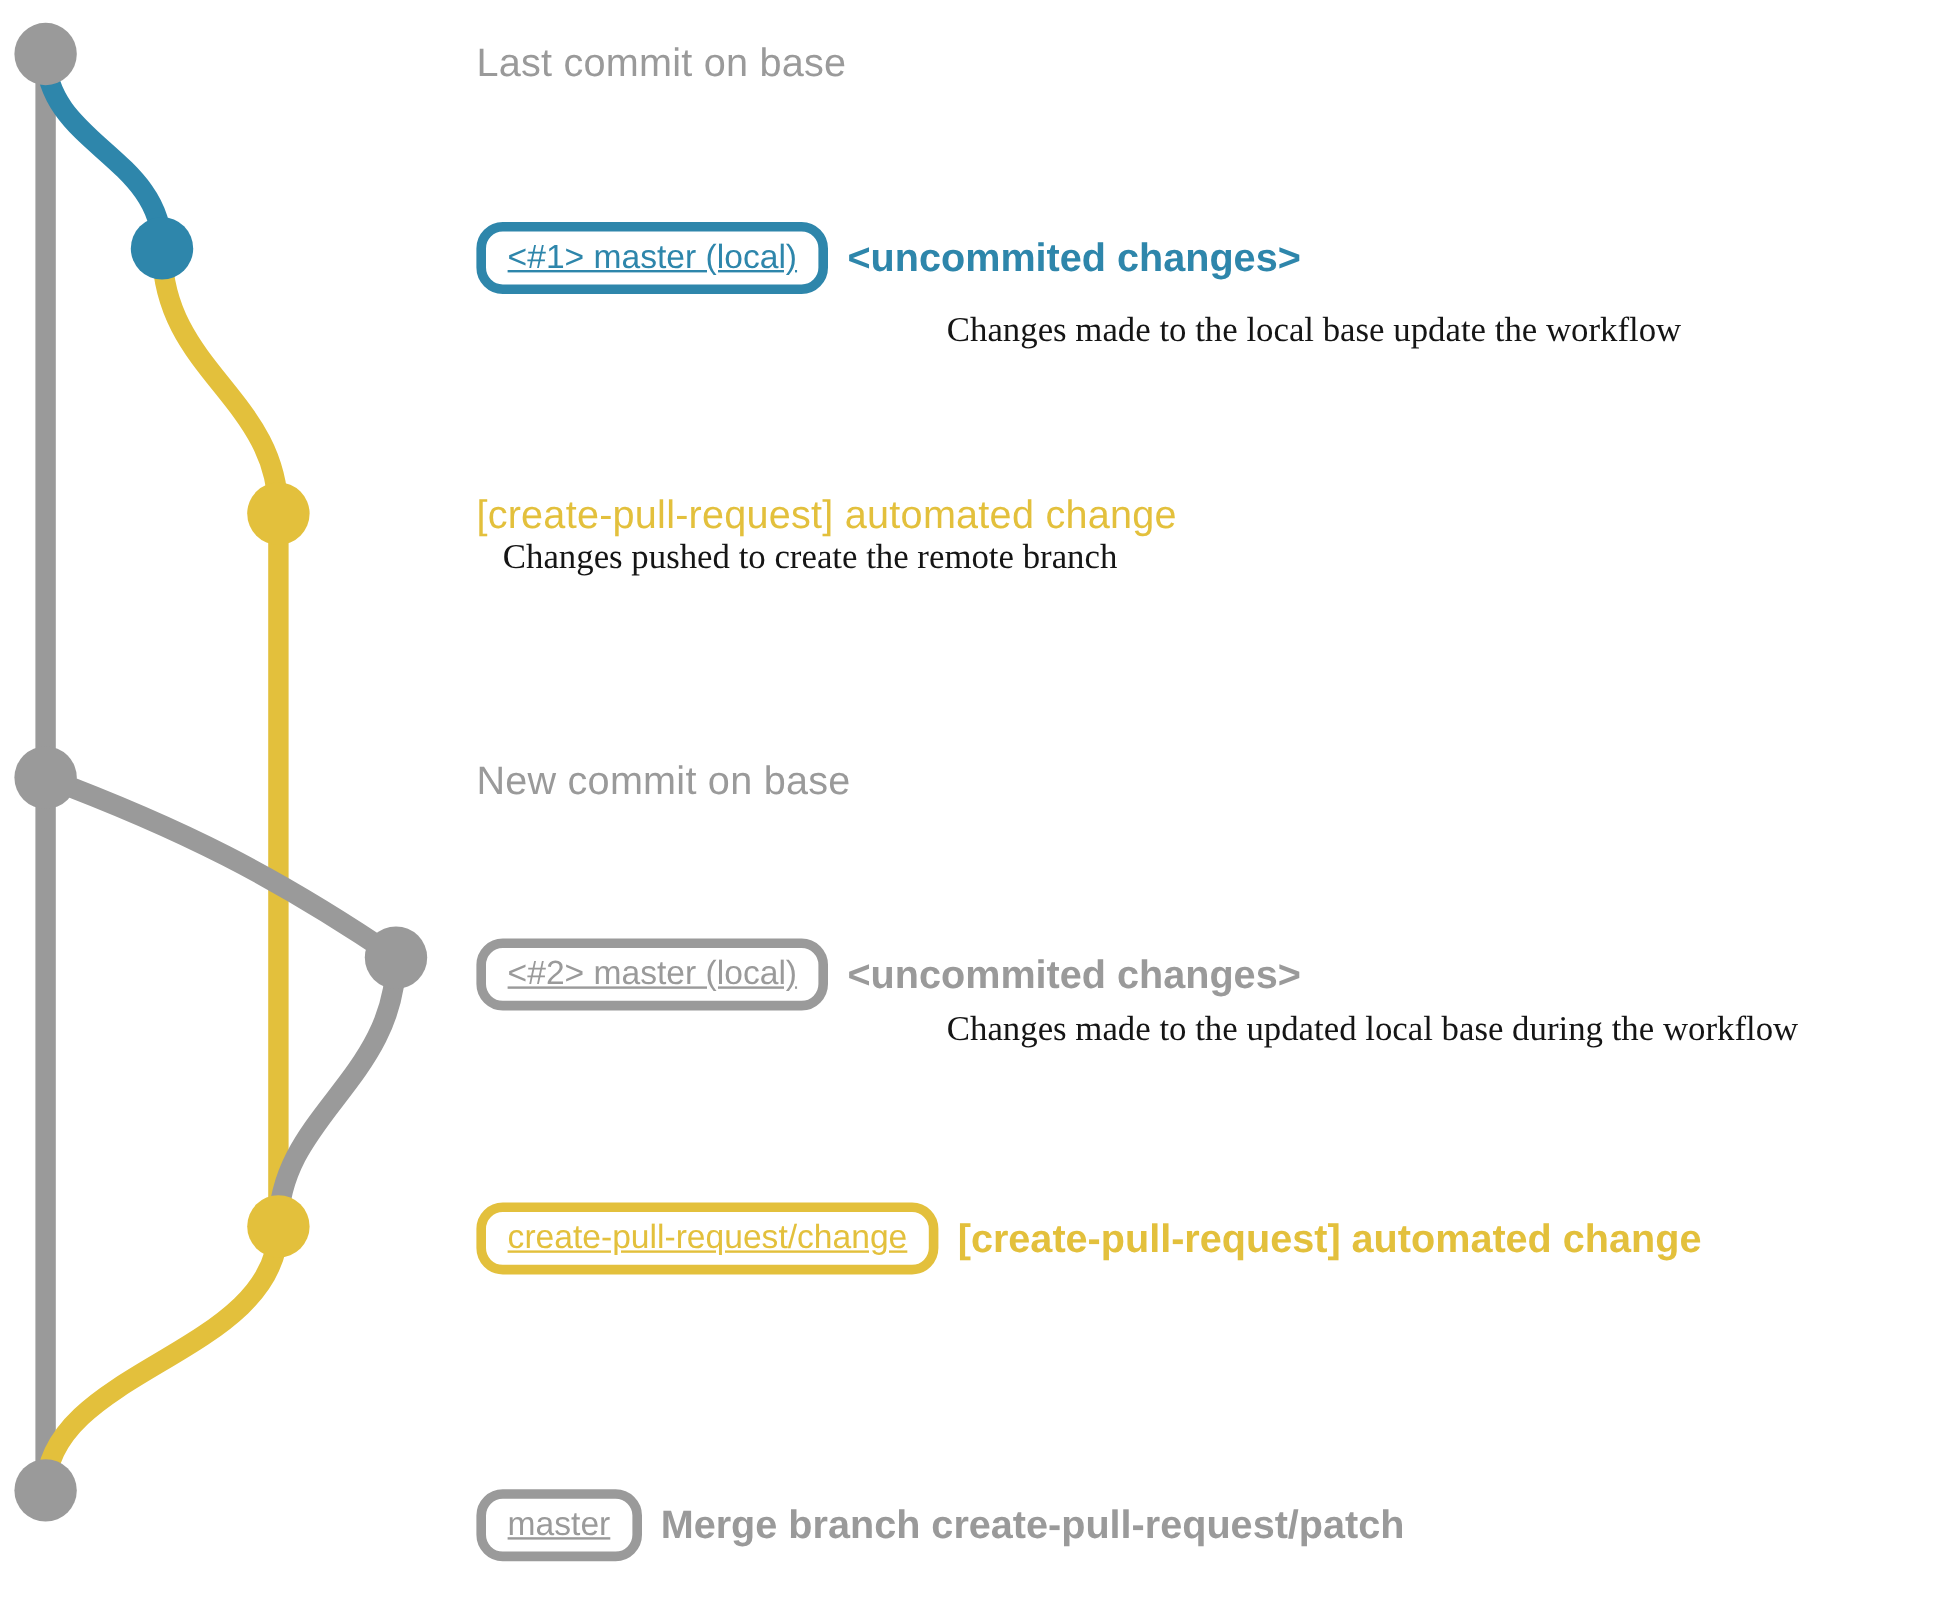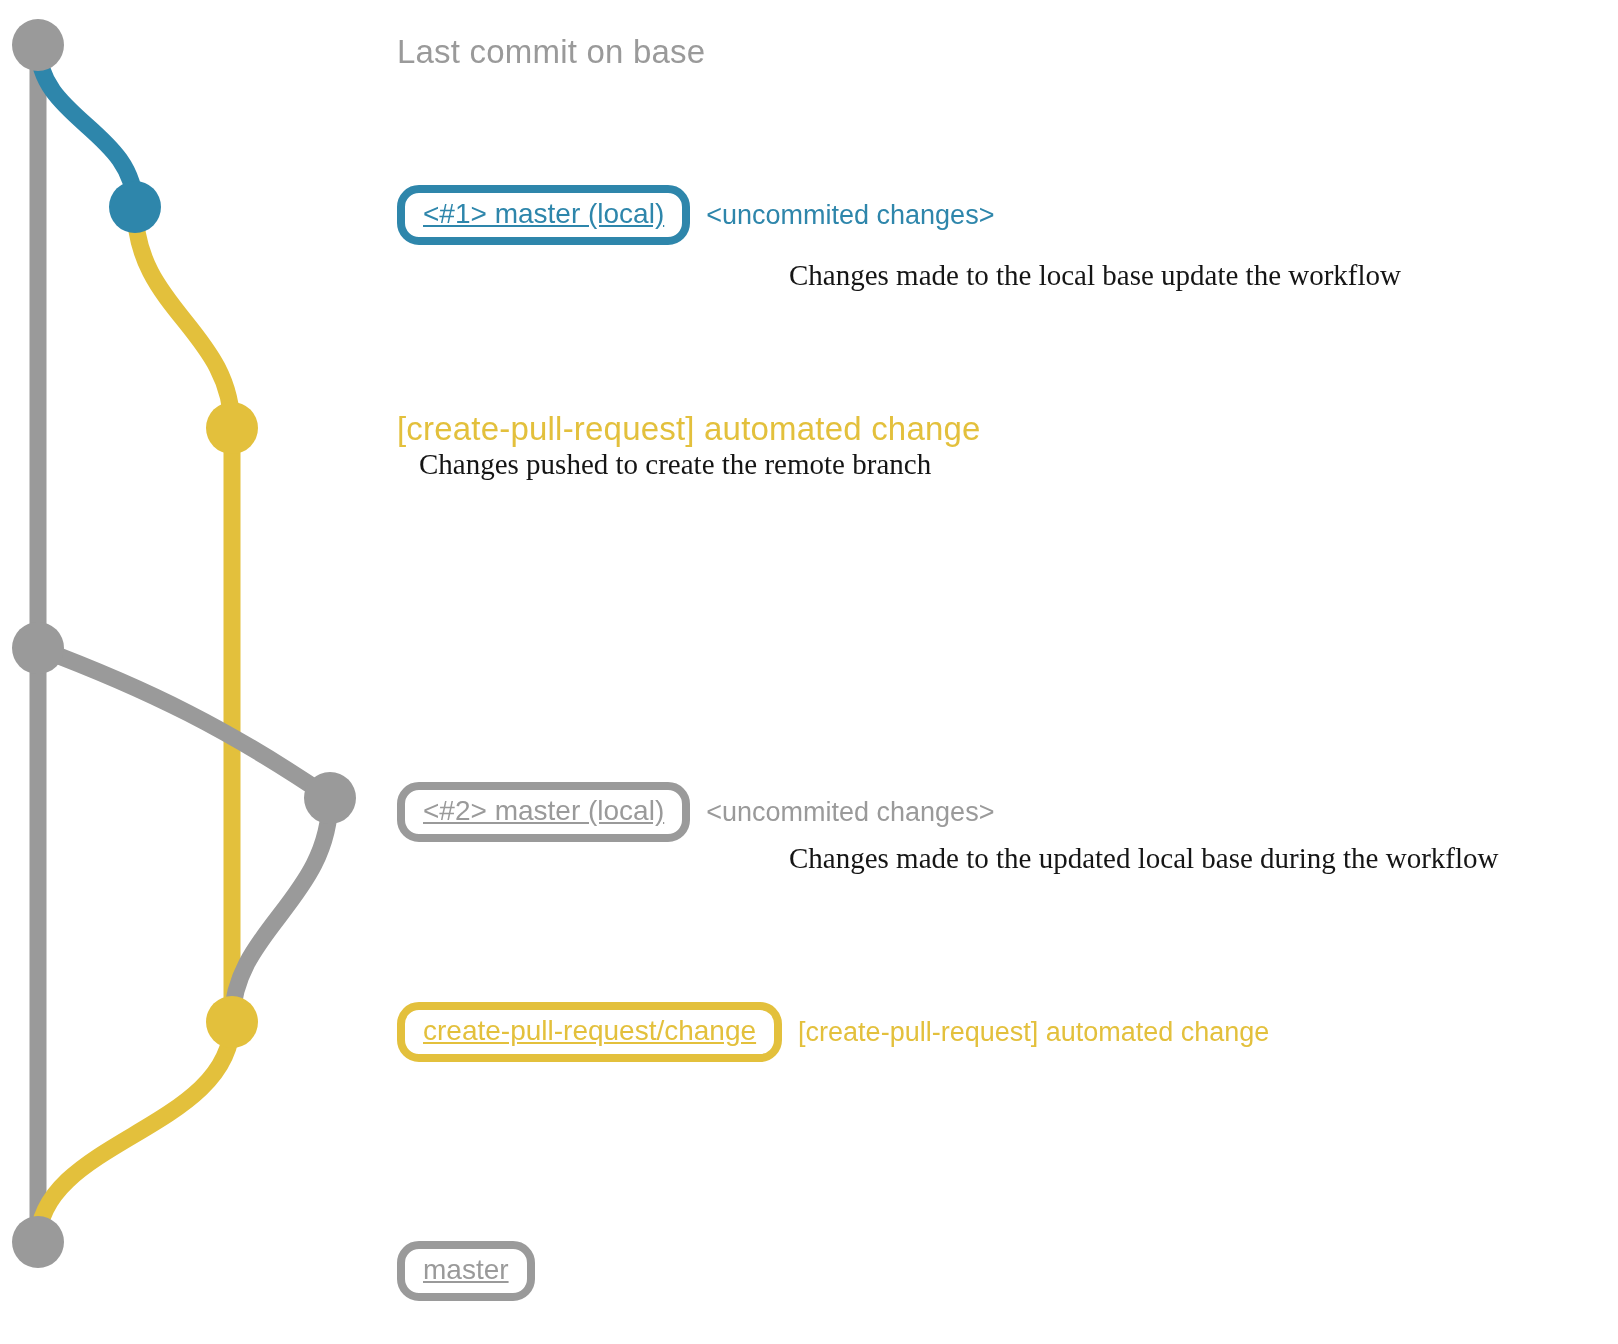--- a/index.html
+++ b/index.html
@@ -38,22 +38,23 @@
     text-decoration:underline;
   }
   .badge.blue{border-color:#2e86ab;color:#2e86ab;}
   .badge.yellow{border-color:#e3c03c;color:#e3c03c;}
   .badge.gray{border-color:#9a9a9a;color:#9a9a9a;}
 
   .subject{
     display:inline-block;
     vertical-align:middle;
     margin-left:16px;
-    font-size:27px;
+    font-size:33px;
     white-space:nowrap;
+    font-weight:bold;
   }
   .subject.blue{color:#2e86ab;}
   .subject.gray{color:#9a9a9a;}
   .subject.yellow{color:#e3c03c;}
 
   .desc{
     font-family:"Liberation Serif", serif;
     font-size:29px;
     color:#151515;
     white-space:nowrap;
@@ -101,35 +102,39 @@
       <span class="subject blue">&lt;uncommited changes&gt;</span>
     </div>
     <div class="desc" style="margin-left:392px; margin-top:14px;">Changes made to the local base update the workflow</div>
   </div>
 
   <div class="row" style="left:397px; top:410px;">
     <span class="title yellow">[create-pull-request] automated change</span>
     <div class="desc" style="margin-left:22px; ">Changes pushed to create the remote branch</div>
   </div>
 
+  <div class="row" style="left:397px; top:632px;">
+    <span class="title gray">New commit on base</span>
+  </div>
 
   <div class="row" style="left:397px; top:782px;">
     <div class="badgeline">
       <span class="badge gray">&lt;#2&gt; master (local)</span>
       <span class="subject gray">&lt;uncommited changes&gt;</span>
     </div>
     <div class="desc" style="margin-left:392px; ">Changes made to the updated local base during the workflow</div>
   </div>
 
   <div class="row" style="left:397px; top:1002px;">
     <div class="badgeline">
       <span class="badge yellow">create-pull-request/change</span>
       <span class="subject yellow">[create-pull-request] automated change</span>
     </div>
   </div>
 
   <div class="row" style="left:397px; top:1218px;margin-top:23px;">
     <div class="badgeline">
       <span class="badge gray">master</span>
+      <span class="subject gray">Merge branch create-pull-request/patch</span>
     </div>
   </div>
 
 </div>
 
 </body></html>

